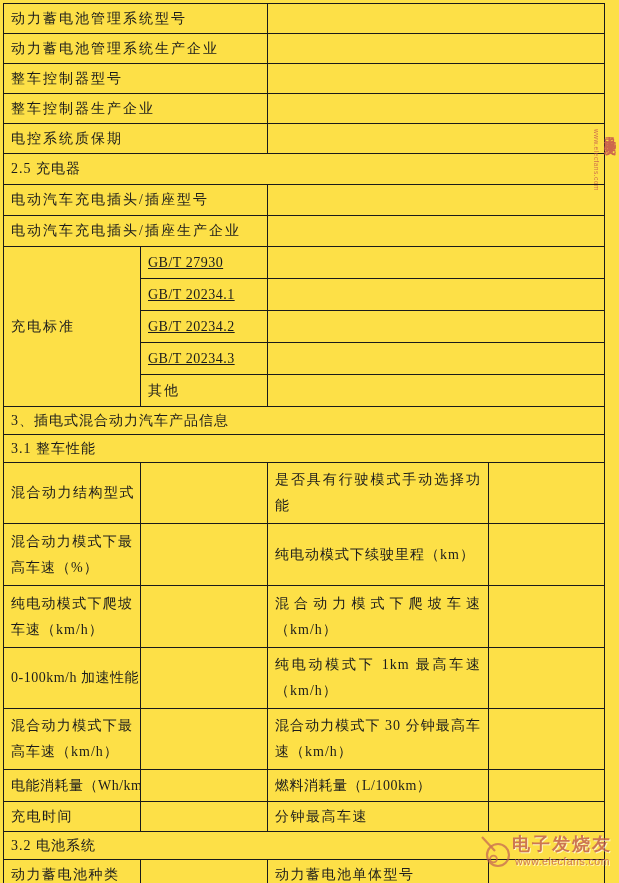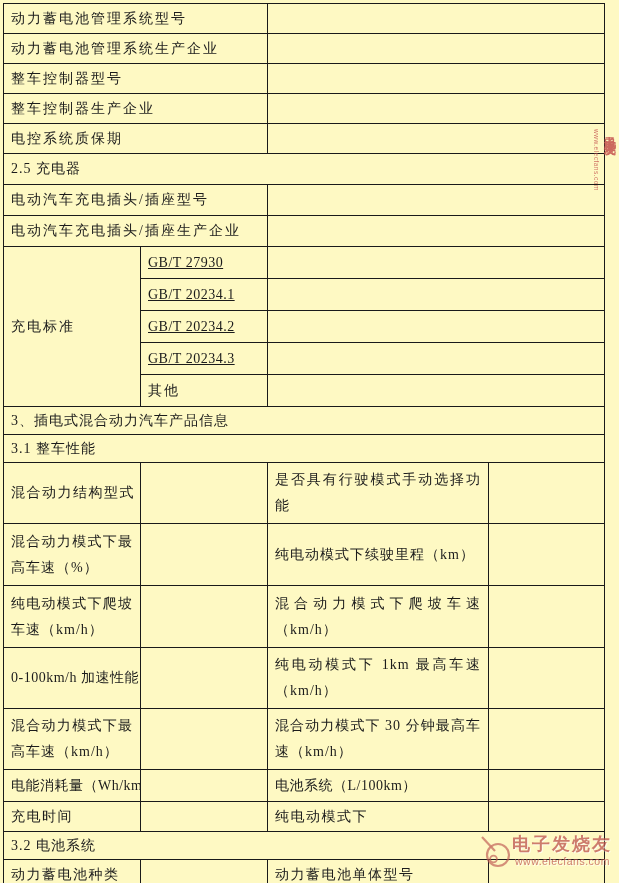--- a/index.html
+++ b/index.html
@@ -1,21 +1,21 @@
 <!DOCTYPE html>
 <html><head>
 <meta charset="utf-8">
 <style>
   * { margin: 0; padding: 0; box-sizing: border-box; }
   html, body { background: #ffffff; }
   .page {
     position: relative;
     width: 619px;
     height: 883px;
-    background: #fef9c3;
+    background: #fde047;
     overflow: hidden;
     font-family: "Liberation Serif", "DejaVu Serif", serif;
     color: #1c1c1c;
   }
   table.doc {
     position: absolute;
     left: 3px;
     top: 3px;
     width: 601px;
     border-collapse: collapse;
@@ -197,27 +197,27 @@
     </tr>
     <tr style="height:55px">
       <td class="wrap">混合动力模式下最高车速（km/h）</td>
       <td class="val"></td>
       <td class="wrap">混合动力模式下 30 分钟最高车速（km/h）</td>
       <td class="val"></td>
     </tr>
     <tr style="height:32px">
       <td class="nw" style="letter-spacing:0.5px"><span>电能消耗量（</span><span class="sq">Wh/km</span></td>
       <td class="val"></td>
-      <td class="nw" style="letter-spacing:0.5px">电池系统（L/100km）</td>
+      <td class="nw" style="letter-spacing:0.5px">燃料消耗量（L/100km）</td>
       <td class="val"></td>
     </tr>
     <tr style="height:30px">
       <td class="nw">充电时间</td>
       <td class="val"></td>
-      <td class="nw">纯电动模式下</td>
+      <td class="nw">分钟最高车速</td>
       <td class="val"></td>
     </tr>
 
     <tr style="height:28px">
       <td colspan="4" class="sec">3.2 电池系统</td>
     </tr>
     <tr style="height:31px">
       <td class="nw">动力蓄电池种类</td>
       <td class="val"></td>
       <td class="nw">动力蓄电池单体型号</td>

